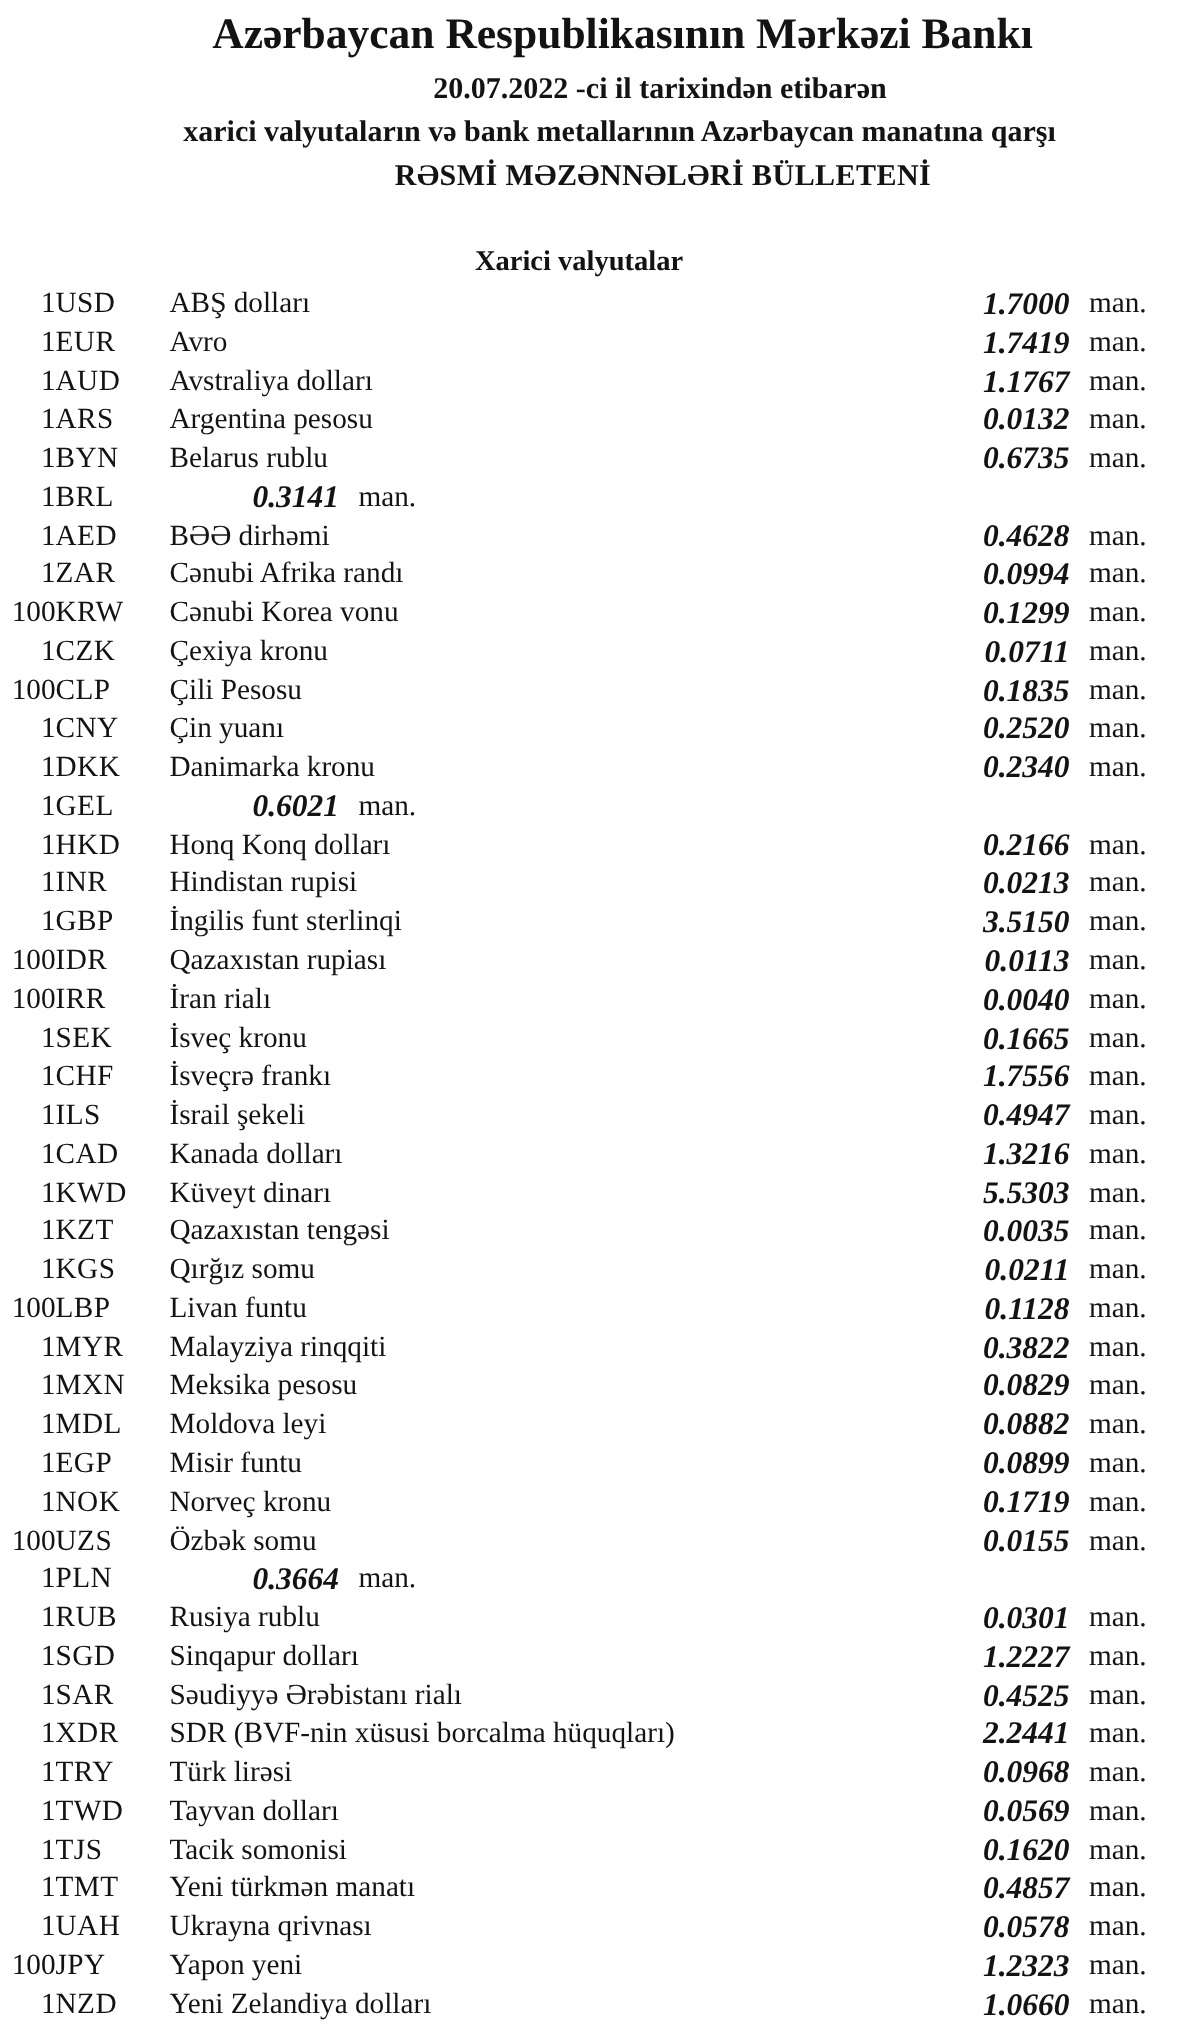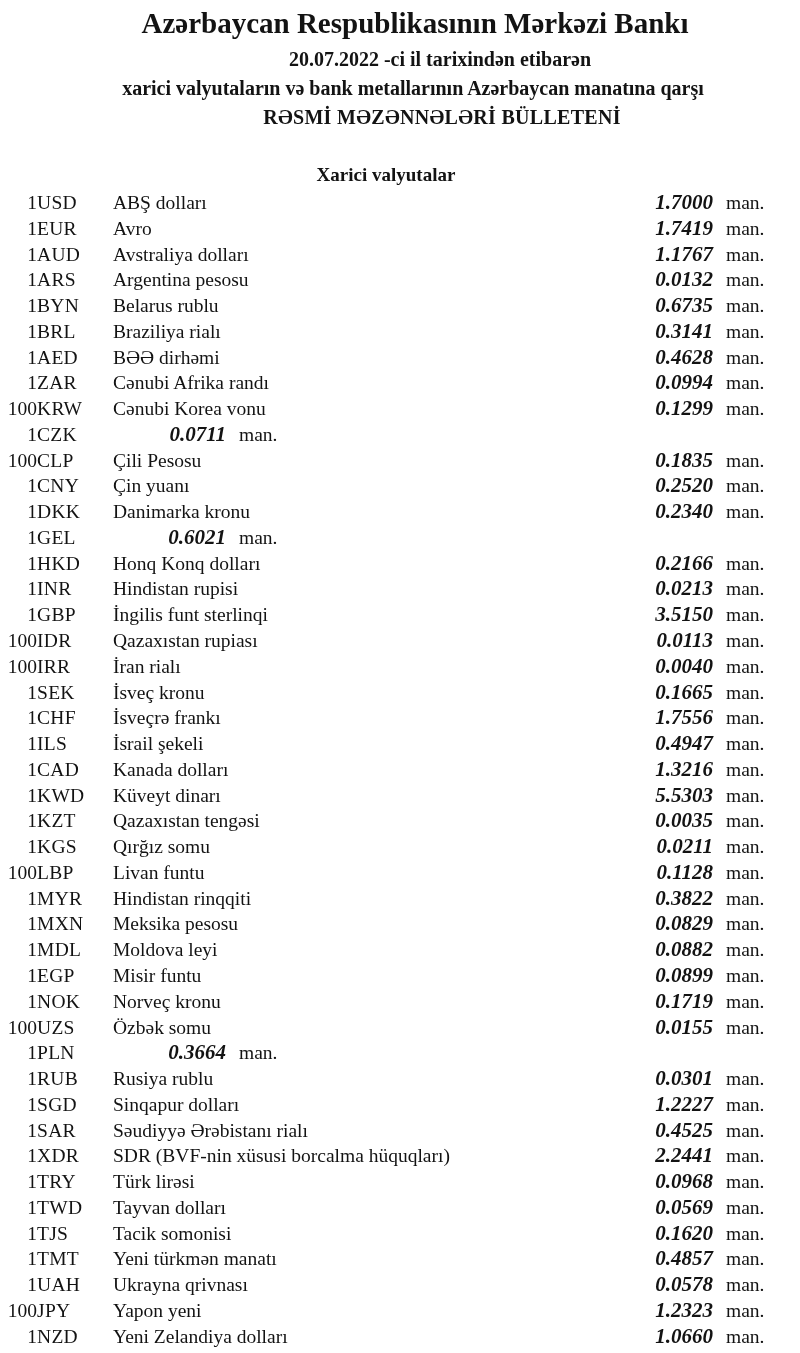--- a/index.html
+++ b/index.html
@@ -76,21 +76,20 @@
     <span class="qty">1</span>
     <span class="code">BYN</span>
     <span class="name">Belarus rublu</span>
     <span class="value">0.6735</span>
     <span class="unit">man.</span>
   </div>
 
   <div class="row">
     <span class="qty">1</span>
     <span class="code">BRL</span>
-    <span class="name">Braziliya rialı</span>
     <span class="value">0.3141</span>
     <span class="unit">man.</span>
   </div>
 
   <div class="row">
     <span class="qty">1</span>
     <span class="code">AED</span>
     <span class="name">BƏƏ dirhəmi</span>
     <span class="value">0.4628</span>
     <span class="unit">man.</span>
@@ -108,20 +107,21 @@
     <span class="qty">100</span>
     <span class="code">KRW</span>
     <span class="name">Cənubi Korea vonu</span>
     <span class="value">0.1299</span>
     <span class="unit">man.</span>
   </div>
 
   <div class="row">
     <span class="qty">1</span>
     <span class="code">CZK</span>
+    <span class="name">Çexiya kronu</span>
     <span class="value">0.0711</span>
     <span class="unit">man.</span>
   </div>
 
   <div class="row">
     <span class="qty">100</span>
     <span class="code">CLP</span>
     <span class="name">Çili Pesosu</span>
     <span class="value">0.1835</span>
     <span class="unit">man.</span>
@@ -250,21 +250,21 @@
     <span class="qty">100</span>
     <span class="code">LBP</span>
     <span class="name">Livan funtu</span>
     <span class="value">0.1128</span>
     <span class="unit">man.</span>
   </div>
 
   <div class="row">
     <span class="qty">1</span>
     <span class="code">MYR</span>
-    <span class="name">Hindistan rinqqiti</span>
+    <span class="name">Malayziya rinqqiti</span>
     <span class="value">0.3822</span>
     <span class="unit">man.</span>
   </div>
 
   <div class="row">
     <span class="qty">1</span>
     <span class="code">MXN</span>
     <span class="name">Meksika pesosu</span>
     <span class="value">0.0829</span>
     <span class="unit">man.</span>

